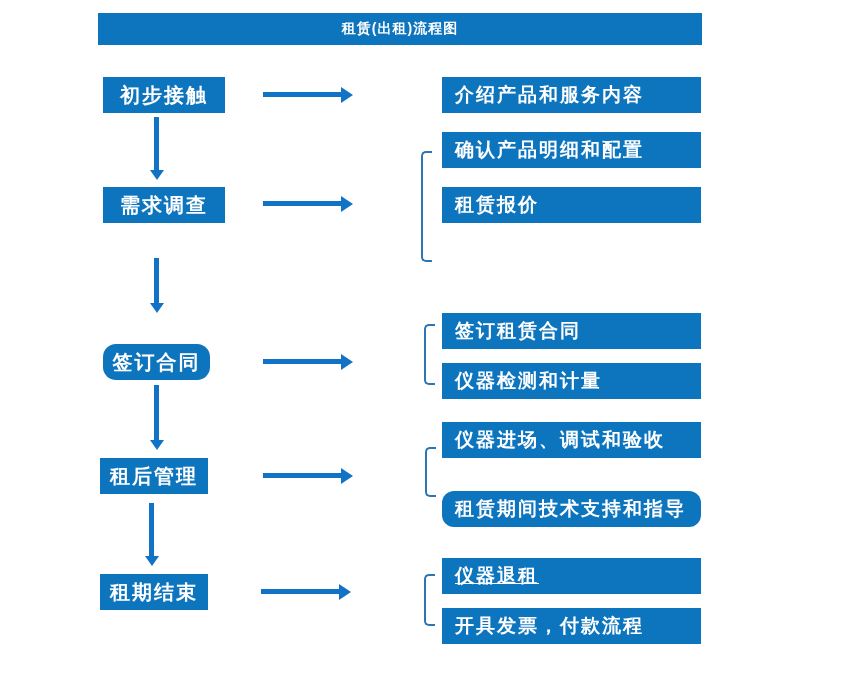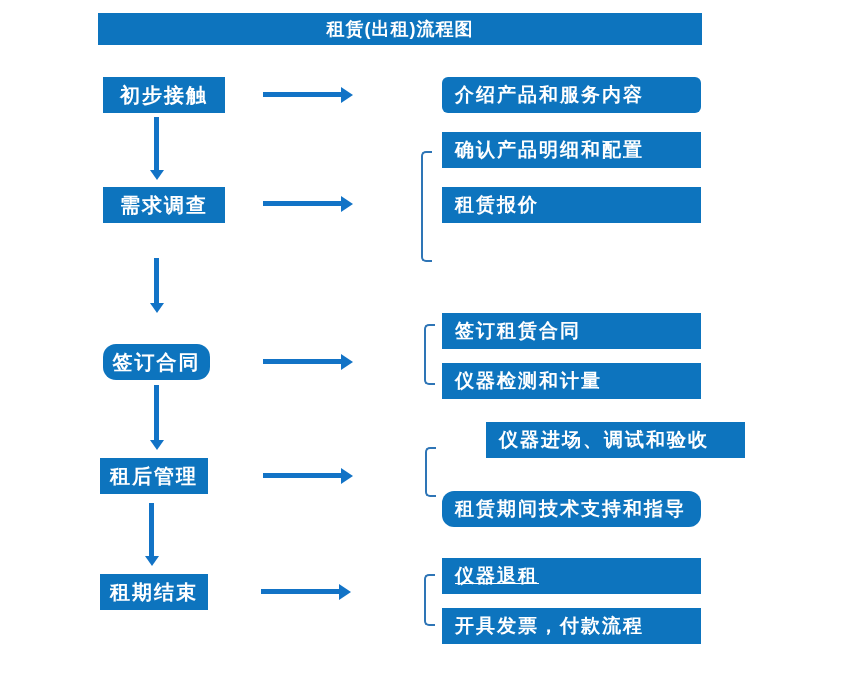--- a/index.html
+++ b/index.html
@@ -14,21 +14,21 @@
     position:relative;
     width:844px;height:688px;
     background:var(--bg);
     font-family:"Liberation Sans","DejaVu Sans",sans-serif;
     overflow:hidden;
   }
   .titlebar{
     position:absolute;left:98px;top:13px;width:604px;height:32px;
     background:var(--box);color:var(--text);
     display:flex;align-items:center;justify-content:center;
-    font-size:18px;font-weight:bold;letter-spacing:1px;
+    font-size:14px;font-weight:bold;letter-spacing:1px;
   }
   .stepbox{
     position:absolute;height:36px;
     background:var(--box);color:var(--text);
     display:flex;align-items:center;justify-content:center;
     font-size:20px;font-weight:bold;letter-spacing:2px;
   }
   .infobox{
     position:absolute;left:442px;width:259px;height:36px;
     background:var(--box);color:var(--text);
@@ -102,23 +102,23 @@
   <div class="harrow" style="left:261px;top:584px;">
       <div class="shaft"></div>
       <div class="head"></div>
     </div>
 
   <div class="bracket" style="left:421px;top:151px;height:111px;"></div>
   <div class="bracket" style="left:424px;top:324px;height:61px;"></div>
   <div class="bracket" style="left:425px;top:447px;height:50px;"></div>
   <div class="bracket" style="left:424px;top:574px;height:52px;"></div>
 
-  <div class="infobox" style="top:77px;border-radius:6px;">介绍产品和服务内容</div>
+  <div class="infobox" style="top:77px;">介绍产品和服务内容</div>
   <div class="infobox" style="top:132px;">确认产品明细和配置</div>
   <div class="infobox" style="top:187px;">租赁报价</div>
   <div class="infobox" style="top:313px;">签订租赁合同</div>
   <div class="infobox" style="top:363px;">仪器检测和计量</div>
-  <div class="infobox" style="top:422px;margin-left:44px;">仪器进场、调试和验收</div>
+  <div class="infobox" style="top:422px;">仪器进场、调试和验收</div>
   <div class="infobox" style="top:491px;border-radius:12px;">租赁期间技术支持和指导</div>
   <div class="infobox" style="top:558px;text-decoration:underline;">仪器退租</div>
   <div class="infobox" style="top:608px;">开具发票，付款流程</div>
 
 </div>
 
 </body></html>

